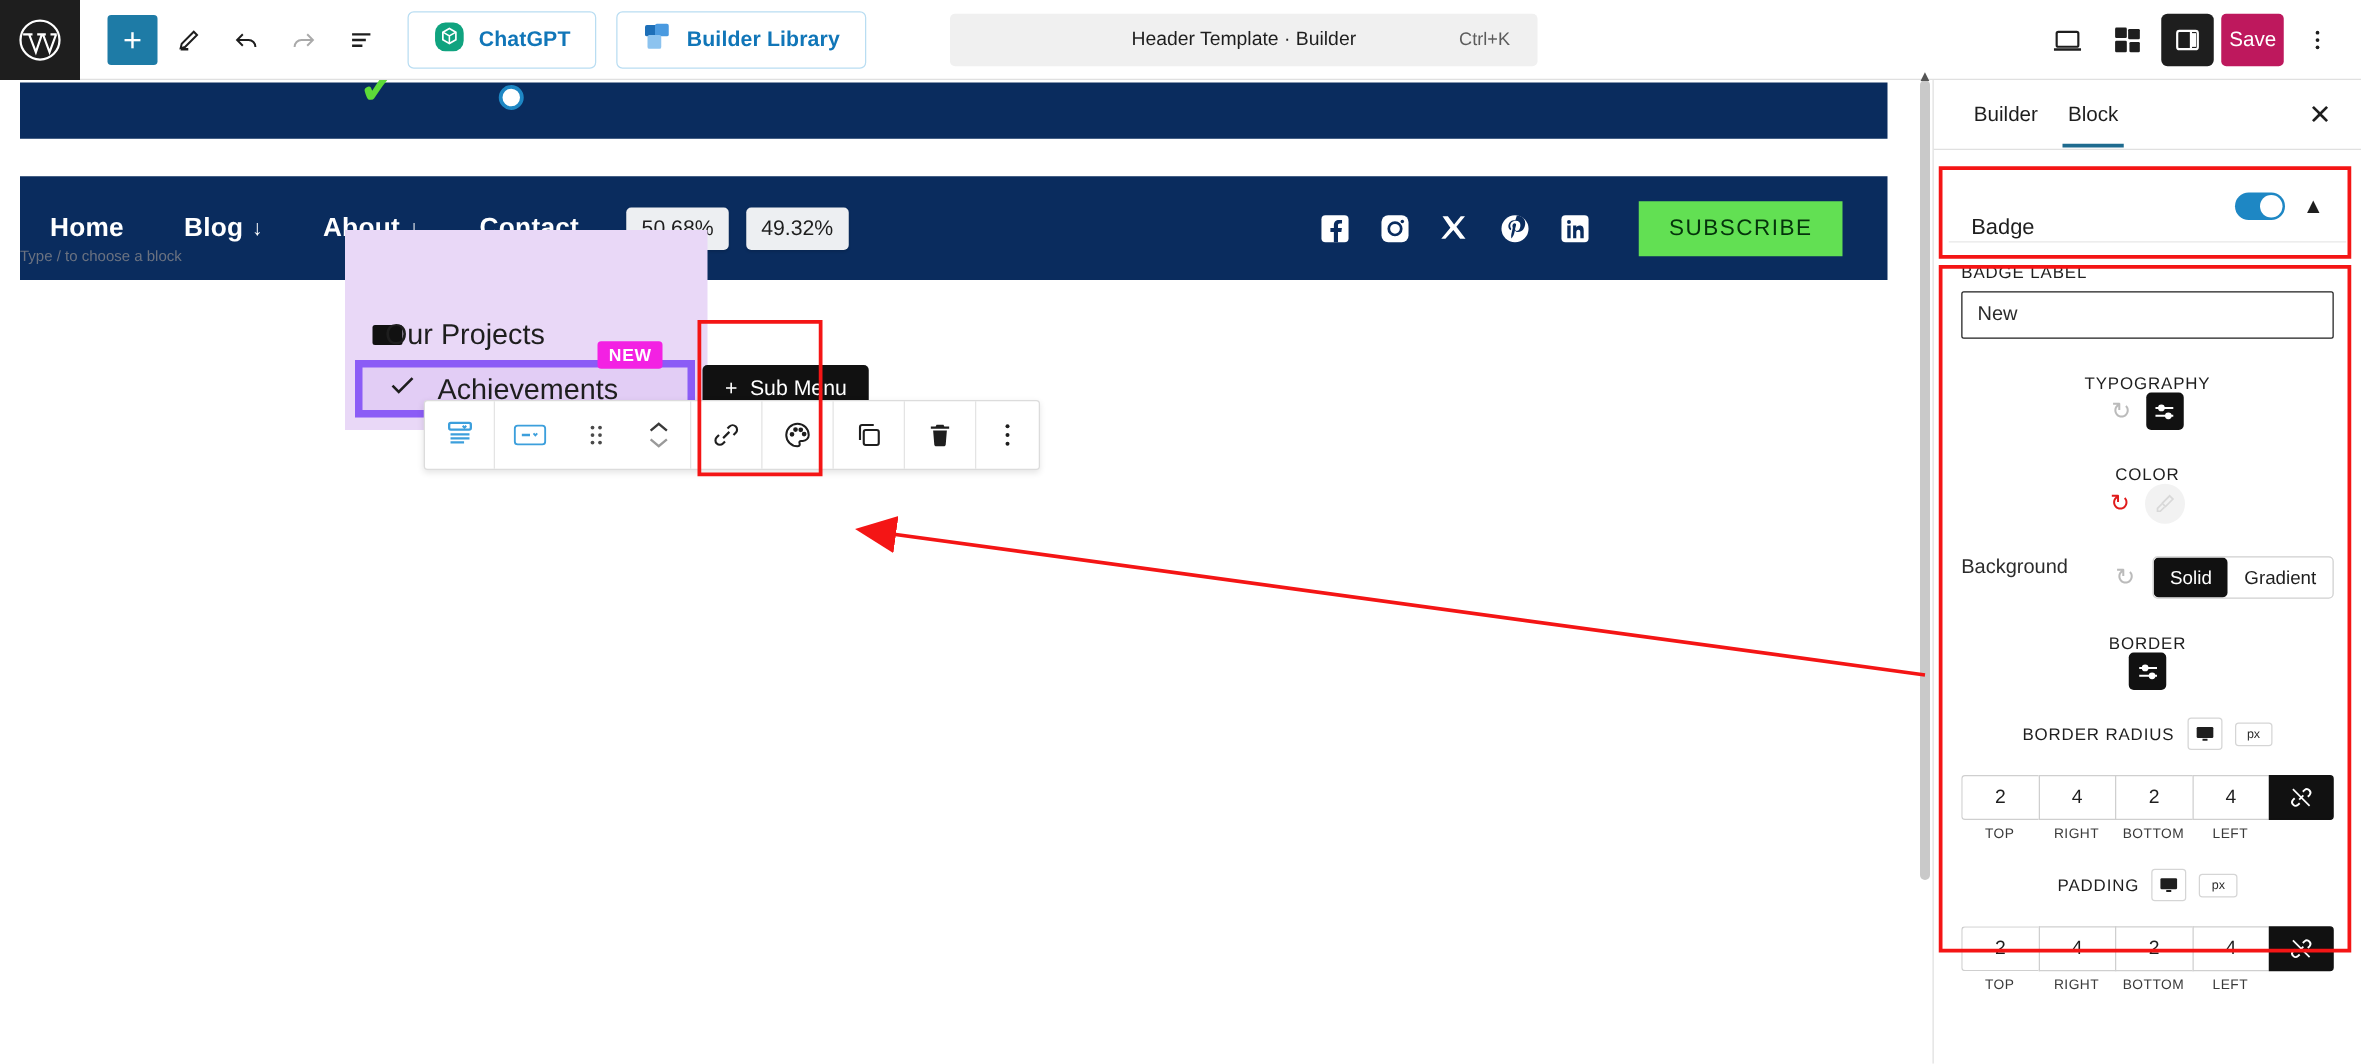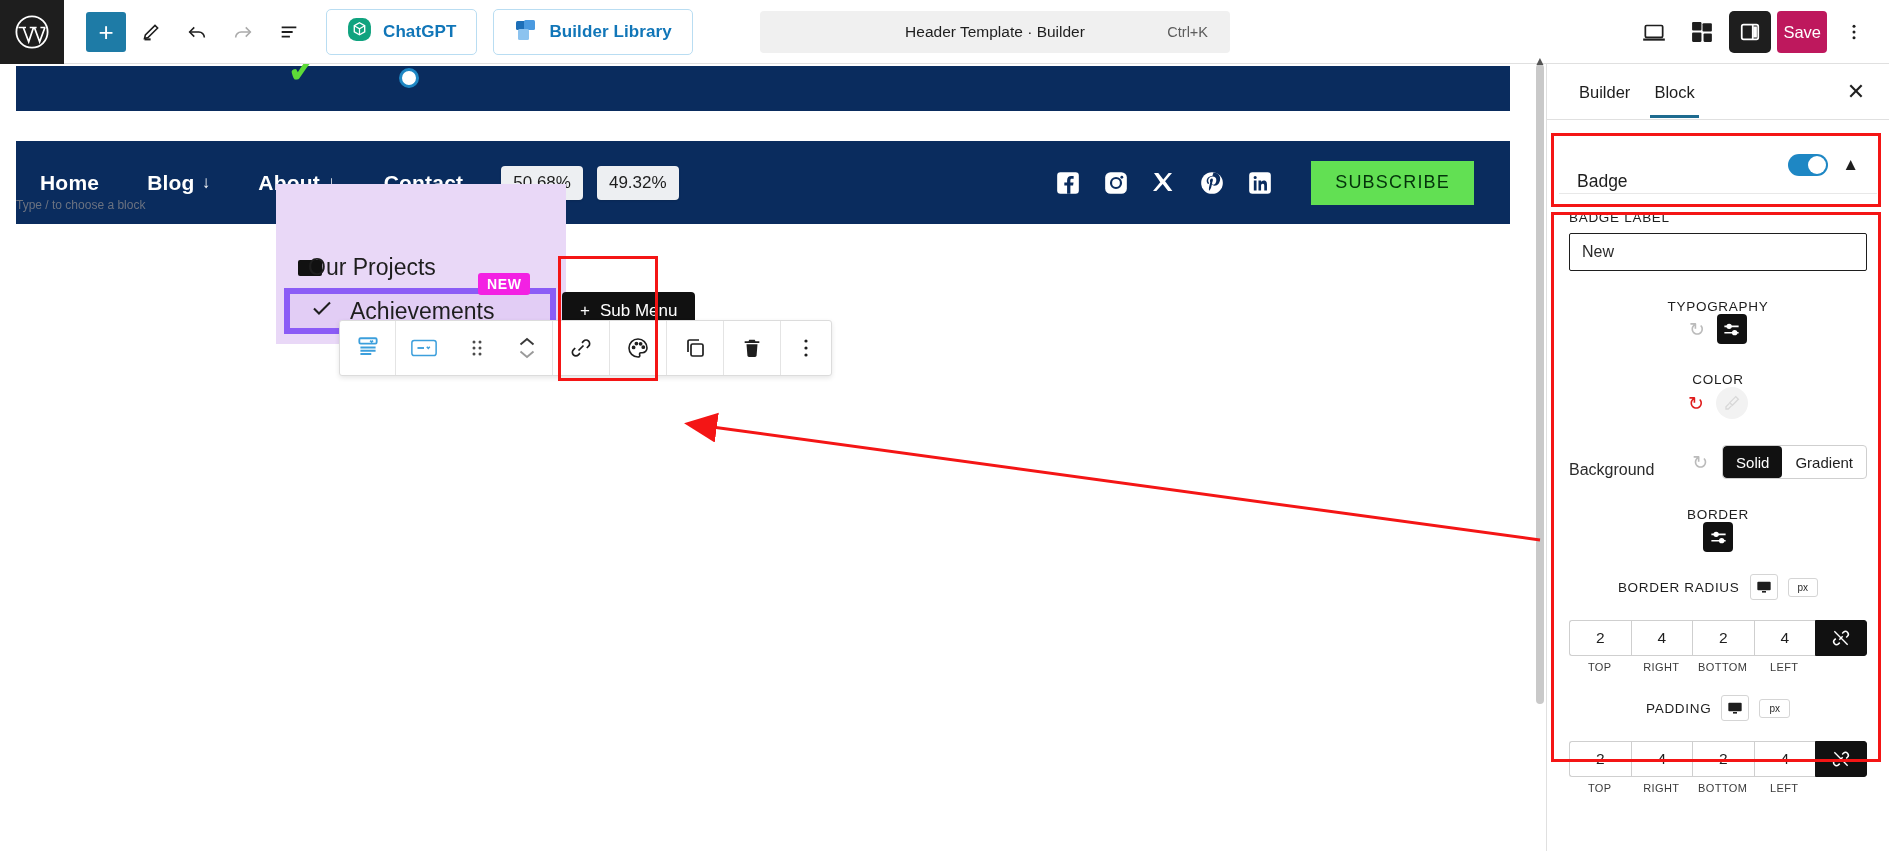--- a/index.html
+++ b/index.html
@@ -234,21 +234,21 @@
   .sq-tool {
     width: 30px; height: 30px; background: #111; border-radius: 4px;
     display: flex; align-items: center; justify-content: center; cursor: pointer;
   }
   .circle-tool {
     width: 32px; height: 32px; border-radius: 50%; background: #f2f2f2;
     display: flex; align-items: center; justify-content: center; cursor: pointer;
   }
 
   .bg-row {
-    display: flex; align-items: flex-end; justify-content: space-between;
+    display: flex; align-items: flex-start; justify-content: space-between;
     margin-top: 26px;
   }
   .bg-label { font-size: 16px; color: #2b2b2b; }
   .seg {
     display: flex; border: 1px solid #cfcfcf; border-radius: 4px;
     overflow: hidden; background: #fff; height: 34px;
   }
   .seg > div {
     padding: 0 13px; display: flex; align-items: center; font-size: 15px;
     color: #1e1e1e; cursor: pointer;

